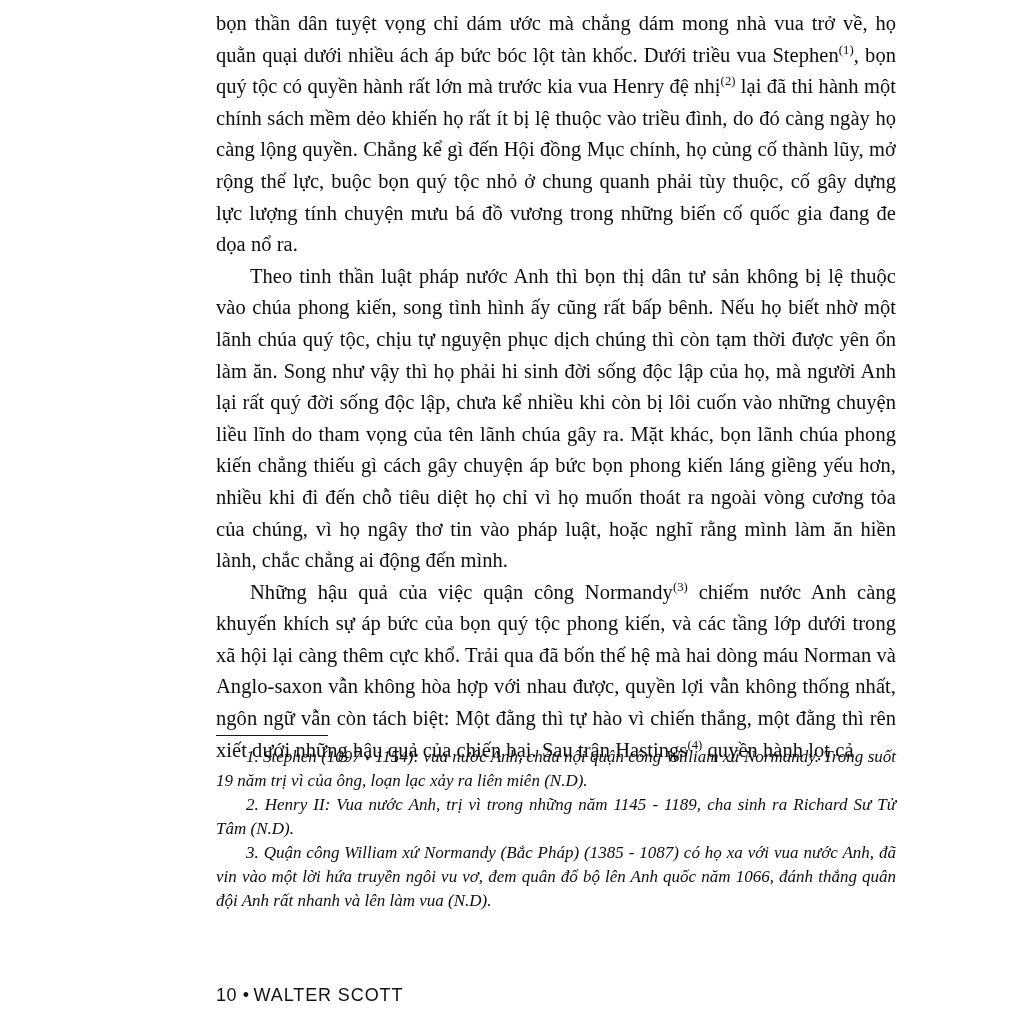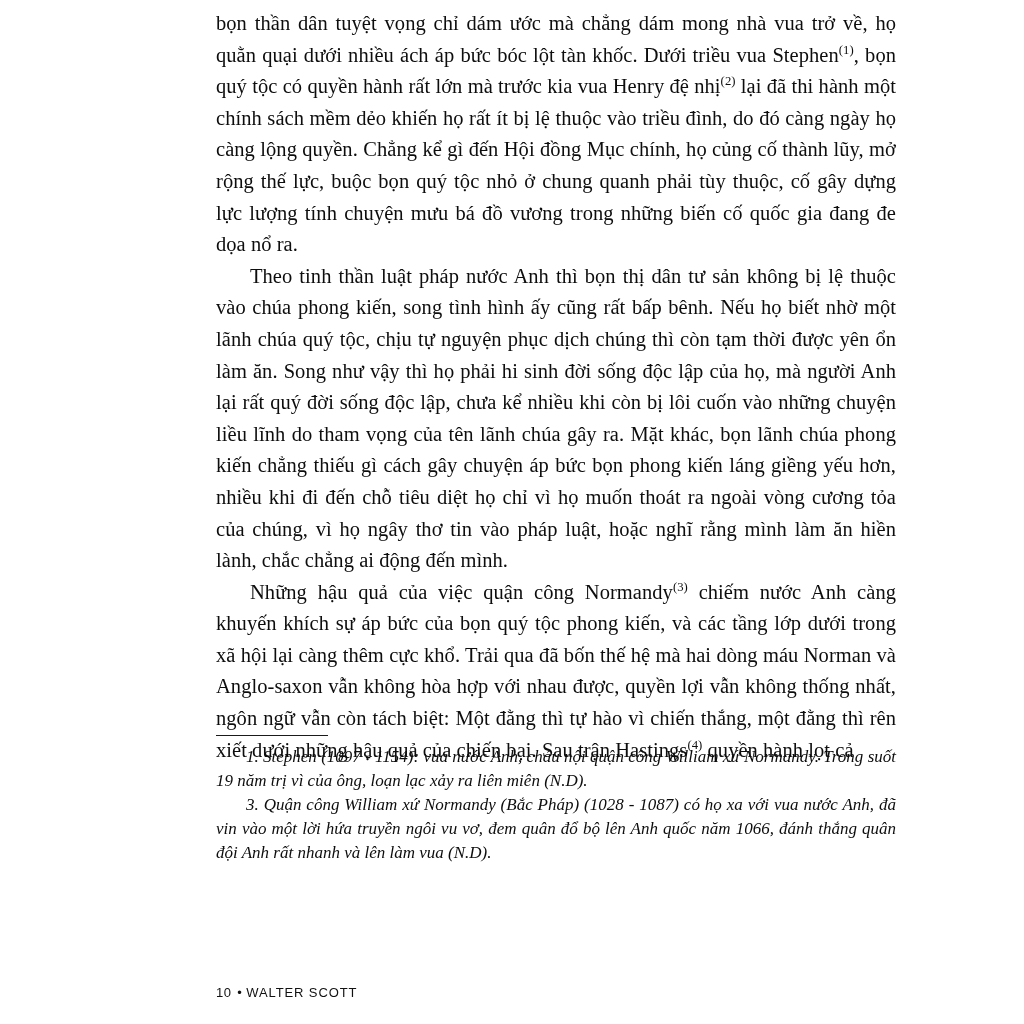--- a/index.html
+++ b/index.html
@@ -61,21 +61,21 @@
     font-style: italic;
     font-size: 17px;
     line-height: 24px;
     text-align: justify;
     text-indent: 30px;
   }
   .footer {
     position: absolute;
     left: 216px;
     top: 985px;
-    font-size: 13px;
+    font-size: 18px;
     letter-spacing: 0.4px;
     font-family: "Liberation Sans", sans-serif;
     color: #111111;
   }
   .footer .num { margin-right: 2px; }
   .footer .dot { margin: 0 4px; }
   .footer .author { letter-spacing: 0.9px; }
 </style>
 </head>
 <body>
@@ -87,20 +87,21 @@
       <p>bọn thần dân tuyệt vọng chỉ dám ước mà chẳng dám mong nhà vua trở về, họ quằn quại dưới nhiều ách áp bức bóc lột tàn khốc. Dưới triều vua Stephen<sup>(1)</sup>, bọn quý tộc có quyền hành rất lớn mà trước kia vua Henry đệ nhị<sup>(2)</sup> lại đã thi hành một chính sách mềm dẻo khiến họ rất ít bị lệ thuộc vào triều đình, do đó càng ngày họ càng lộng quyền. Chẳng kể gì đến Hội đồng Mục chính, họ củng cố thành lũy, mở rộng thế lực, buộc bọn quý tộc nhỏ ở chung quanh phải tùy thuộc, cố gây dựng lực lượng tính chuyện mưu bá đồ vương trong những biến cố quốc gia đang đe dọa nổ ra.</p>
       <p class="indent">Theo tinh thần luật pháp nước Anh thì bọn thị dân tư sản không bị lệ thuộc vào chúa phong kiến, song tình hình ấy cũng rất bấp bênh. Nếu họ biết nhờ một lãnh chúa quý tộc, chịu tự nguyện phục dịch chúng thì còn tạm thời được yên ổn làm ăn. Song như vậy thì họ phải hi sinh đời sống độc lập của họ, mà người Anh lại rất quý đời sống độc lập, chưa kể nhiều khi còn bị lôi cuốn vào những chuyện liều lĩnh do tham vọng của tên lãnh chúa gây ra. Mặt khác, bọn lãnh chúa phong kiến chẳng thiếu gì cách gây chuyện áp bức bọn phong kiến láng giềng yếu hơn, nhiều khi đi đến chỗ tiêu diệt họ chỉ vì họ muốn thoát ra ngoài vòng cương tỏa của chúng, vì họ ngây thơ tin vào pháp luật, hoặc nghĩ rằng mình làm ăn hiền lành, chắc chẳng ai động đến mình.</p>
       <p class="indent">Những hậu quả của việc quận công Normandy<sup>(3)</sup> chiếm nước Anh càng khuyến khích sự áp bức của bọn quý tộc phong kiến, và các tầng lớp dưới trong xã hội lại càng thêm cực khổ. Trải qua đã bốn thế hệ mà hai dòng máu Norman và Anglo-saxon vẫn không hòa hợp với nhau được, quyền lợi vẫn không thống nhất, ngôn ngữ vẫn còn tách biệt: Một đằng thì tự hào vì chiến thắng, một đằng thì rên xiết dưới những hậu quả của chiến bại. Sau trận Hastings<sup>(4)</sup> quyền hành lọt cả</p>
     </div>
   </div>
 
   <div class="footnote-rule"></div>
 
   <div class="footnotes">
     <p>1. Stephen (1097 - 1154): vua nước Anh, cháu nội quận công William xứ Normandy. Trong suốt 19 năm trị vì của ông, loạn lạc xảy ra liên miên (N.D).</p>
-    <p>3. Quận công William xứ Normandy (Bắc Pháp) (1028 - 1087) có họ xa với vua nước Anh, đã vin vào một lời hứa truyền ngôi vu vơ, đem quân đổ bộ lên Anh quốc năm 1066, đánh thắng quân đội Anh rất nhanh và lên làm vua (N.D).</p>
+    <p>2. Henry II: Vua nước Anh, trị vì trong những năm 1145 - 1189, cha sinh ra Richard Sư Tử Tâm (N.D).</p>
+    <p>3. Quận công William xứ Normandy (Bắc Pháp) (1385 - 1087) có họ xa với vua nước Anh, đã vin vào một lời hứa truyền ngôi vu vơ, đem quân đổ bộ lên Anh quốc năm 1066, đánh thắng quân đội Anh rất nhanh và lên làm vua (N.D).</p>
   </div>
 
   <div class="footer">
     <span class="num">10</span><span class="dot">•</span><span class="author">WALTER SCOTT</span>
   </div>
 
 </div>
 
 </body></html>

